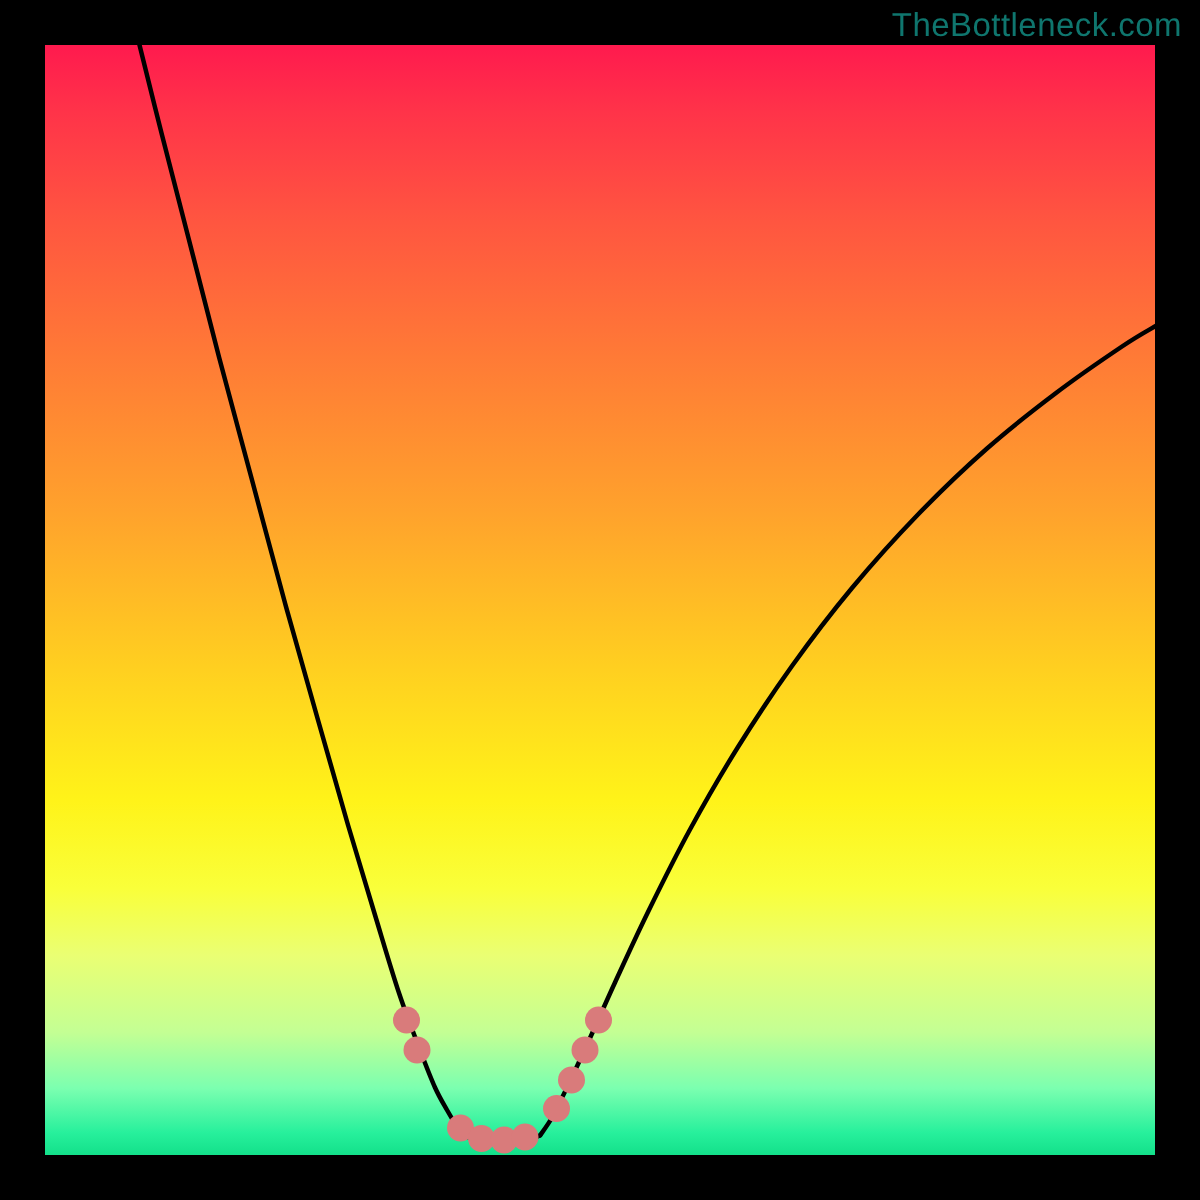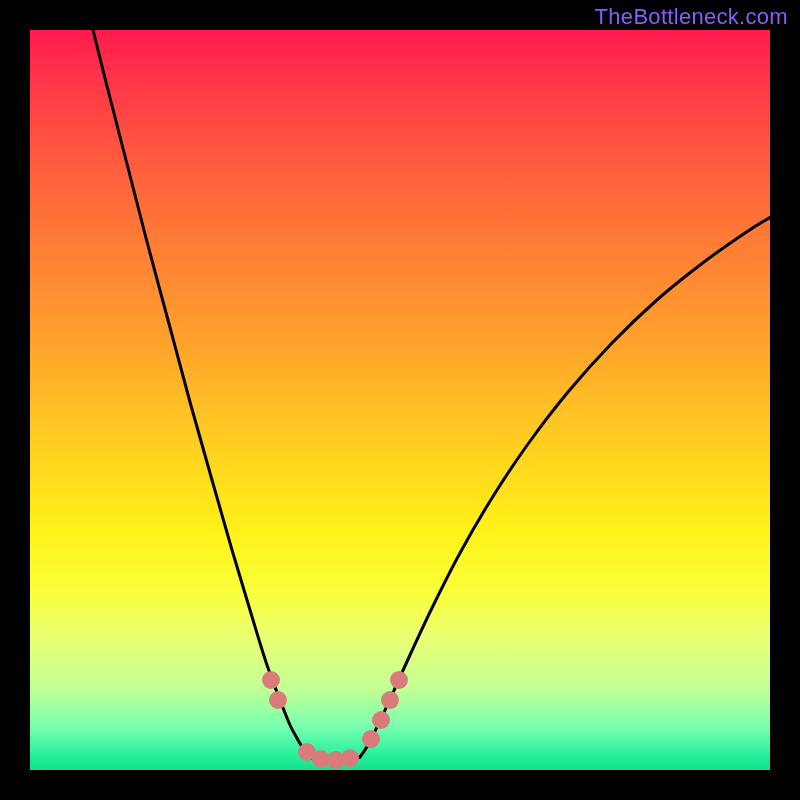--- a/index.html
+++ b/index.html
@@ -9,21 +9,21 @@
     height: 800px;
     background: #000;
     font-family: Arial, Helvetica, sans-serif;
     position: relative;
     overflow: hidden;
   }
   .watermark {
     position: absolute;
     top: 4px;
     right: 12px;
-    color: #8b5cf6;
+    color: #0f766e;
     font-size: 22px;
     font-weight: 500;
     letter-spacing: 0.3px;
     z-index: 3;
     text-align: center;
   }
   .plot-frame {
     position: absolute;
     left: 30px;
     top: 30px;

